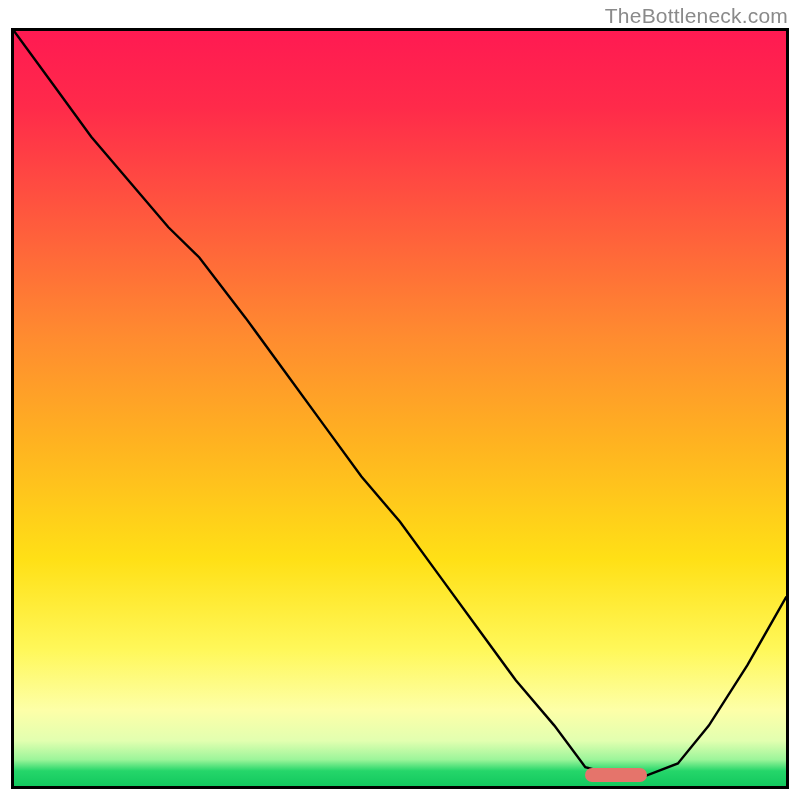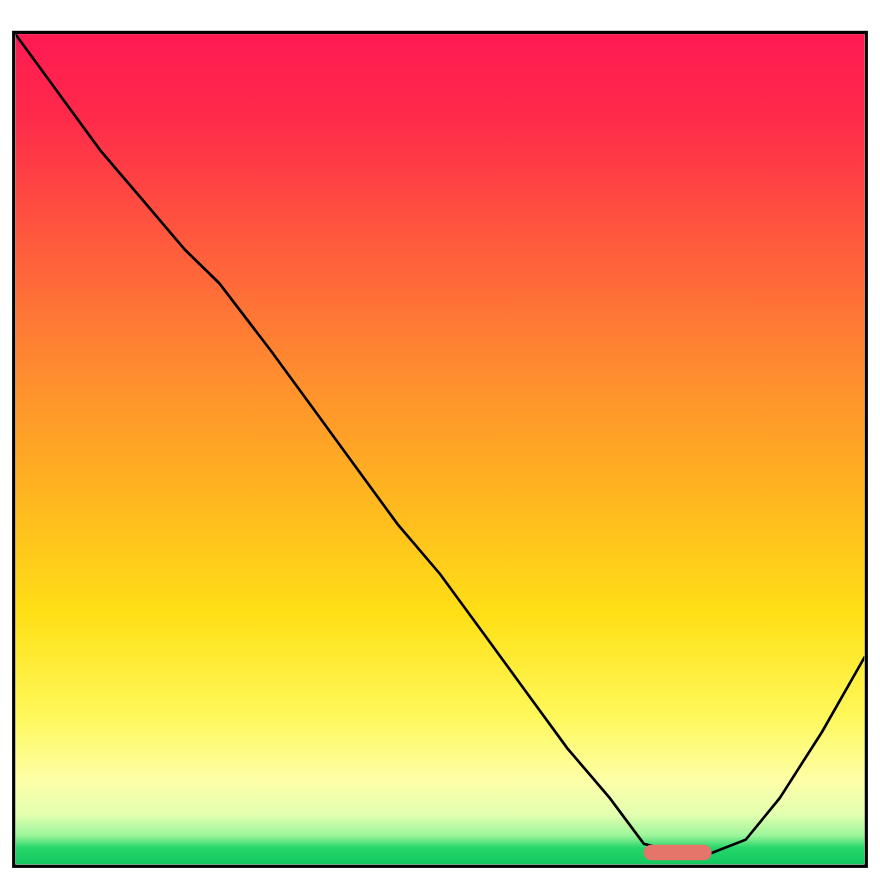--- a/index.html
+++ b/index.html
@@ -68,20 +68,21 @@
     font-weight: 400;
     letter-spacing: 0.2px;
     user-select: none;
   }
 </style>
 </head>
 <body>
 
 <div class="stage">
 
+  <div class="watermark">TheBottleneck.com</div>
 
   <div class="chart-box">
     <div class="gradient-fill"></div>
 
     <svg class="curve-svg" viewBox="0 0 772 755" preserveAspectRatio="none">
       <path fill="none" stroke="#000" stroke-width="2.4" stroke-linecap="round" d="M0.0 0.0 L38.6 52.8 L77.2 105.7 L115.8 151.0 L154.4 196.3 L185.3 226.5 L231.6 286.9 L270.2 339.7 L308.8 392.6 L347.4 445.5 L386.0 490.8 L424.6 543.6 L463.2 596.5 L501.8 649.3 L540.4 694.6 L571.3 736.1 L602.2 744.4 L633.0 744.4 L663.9 732.4 L694.8 694.6 L733.4 634.2 L772.0 566.3"></path>
     </svg>
 
     <div class="marker" style="left: 571.28px; width: 61.76px; top: 737.43px;"></div>
   </div>

